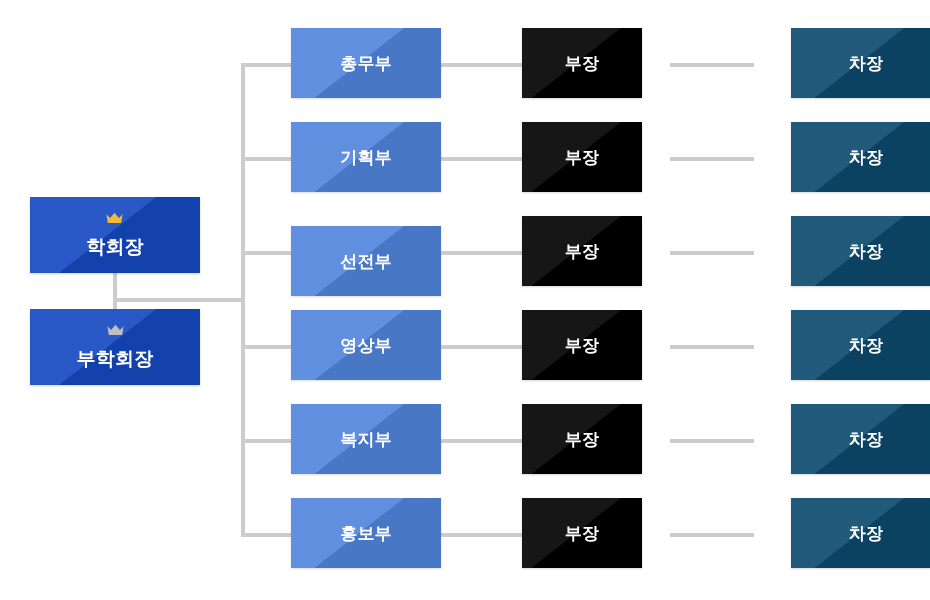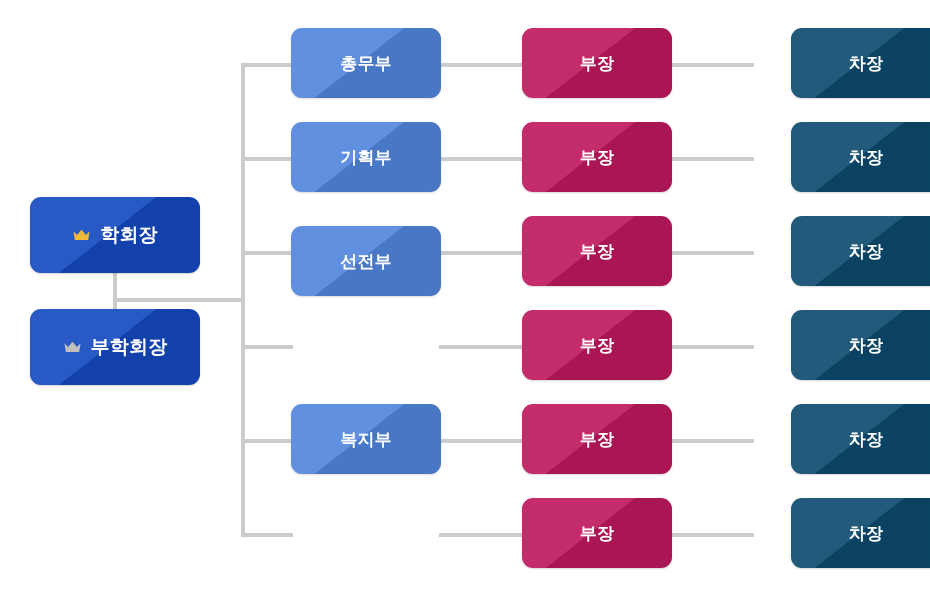--- a/index.html
+++ b/index.html
@@ -23,21 +23,21 @@
   .line {
     position: absolute;
     background: #cccccc;
   }
   .line-h { height: 4px; }
   .line-v { width: 4px; }
 
   
   .node {
     position: absolute;
-    border-radius: 11px;
+    border-radius: 0;
     box-sizing: border-box;
     display: flex;
     align-items: center;
     justify-content: center;
     color: #ffffff;
     font-weight: bold;
     letter-spacing: 0.2px;
     overflow: hidden;
     z-index: 3;
   }
@@ -64,21 +64,21 @@
 
   
   .node-exec {
     left: 30px;
     width: 170px;
     height: 76px;
     background: #1449c0;
     font-size: 19px;
     box-shadow: 0 1px 2px rgba(0,0,0,0.18);
   }
-  .node-exec .label { gap: 9px; }
+  .node-exec .label { gap: 9px; flex-direction: column; }
   .crown {
     position: relative;
     z-index: 2;
     display: inline-block;
     width: 19px;
     height: 14px;
     flex: 0 0 auto;
   }
   .crown svg { display: block; width: 19px; height: 14px; }
 
@@ -88,23 +88,23 @@
     width: 150px;
     height: 70px;
     background: #5185dc;
     font-size: 17px;
     box-shadow: 0 1px 2px rgba(0,0,0,0.14);
   }
 
   
   .node-manager {
     left: 522px;
-    width: 150px;
+    width: 120px;
     height: 70px;
-    background: #be185d;
+    background: #000000;
     font-size: 17px;
     box-shadow: 0 1px 2px rgba(0,0,0,0.16);
   }
 
   
   .node-deputy {
     left: 752px;
     width: 150px;
     height: 70px;
     background: #0c4a6e;
@@ -195,37 +195,43 @@
   <div class="node node-dept" style="top:216px;margin-top:10px;">
     <span class="label">선전부</span>
   </div>
   <div class="node node-manager" style="top:216px;">
     <span class="label">부장</span>
   </div>
   <div class="node node-deputy" style="top:216px;">
     <span class="label">차장</span>
   </div>
 
+  <div class="node node-dept" style="top:310px;">
+    <span class="label">영상부</span>
+  </div>
   <div class="node node-manager" style="top:310px;">
     <span class="label">부장</span>
   </div>
   <div class="node node-deputy" style="top:310px;">
     <span class="label">차장</span>
   </div>
 
   <div class="node node-dept" style="top:404px;font-family:Liberation Mono, monospace;">
     <span class="label">복지부</span>
   </div>
   <div class="node node-manager" style="top:404px;">
     <span class="label">부장</span>
   </div>
   <div class="node node-deputy" style="top:404px;">
     <span class="label">차장</span>
   </div>
 
+  <div class="node node-dept" style="top:498px;">
+    <span class="label">홍보부</span>
+  </div>
   <div class="node node-manager" style="top:498px;">
     <span class="label">부장</span>
   </div>
   <div class="node node-deputy" style="top:498px;">
     <span class="label">차장</span>
   </div>
 
 </div>
 
 </body></html>

